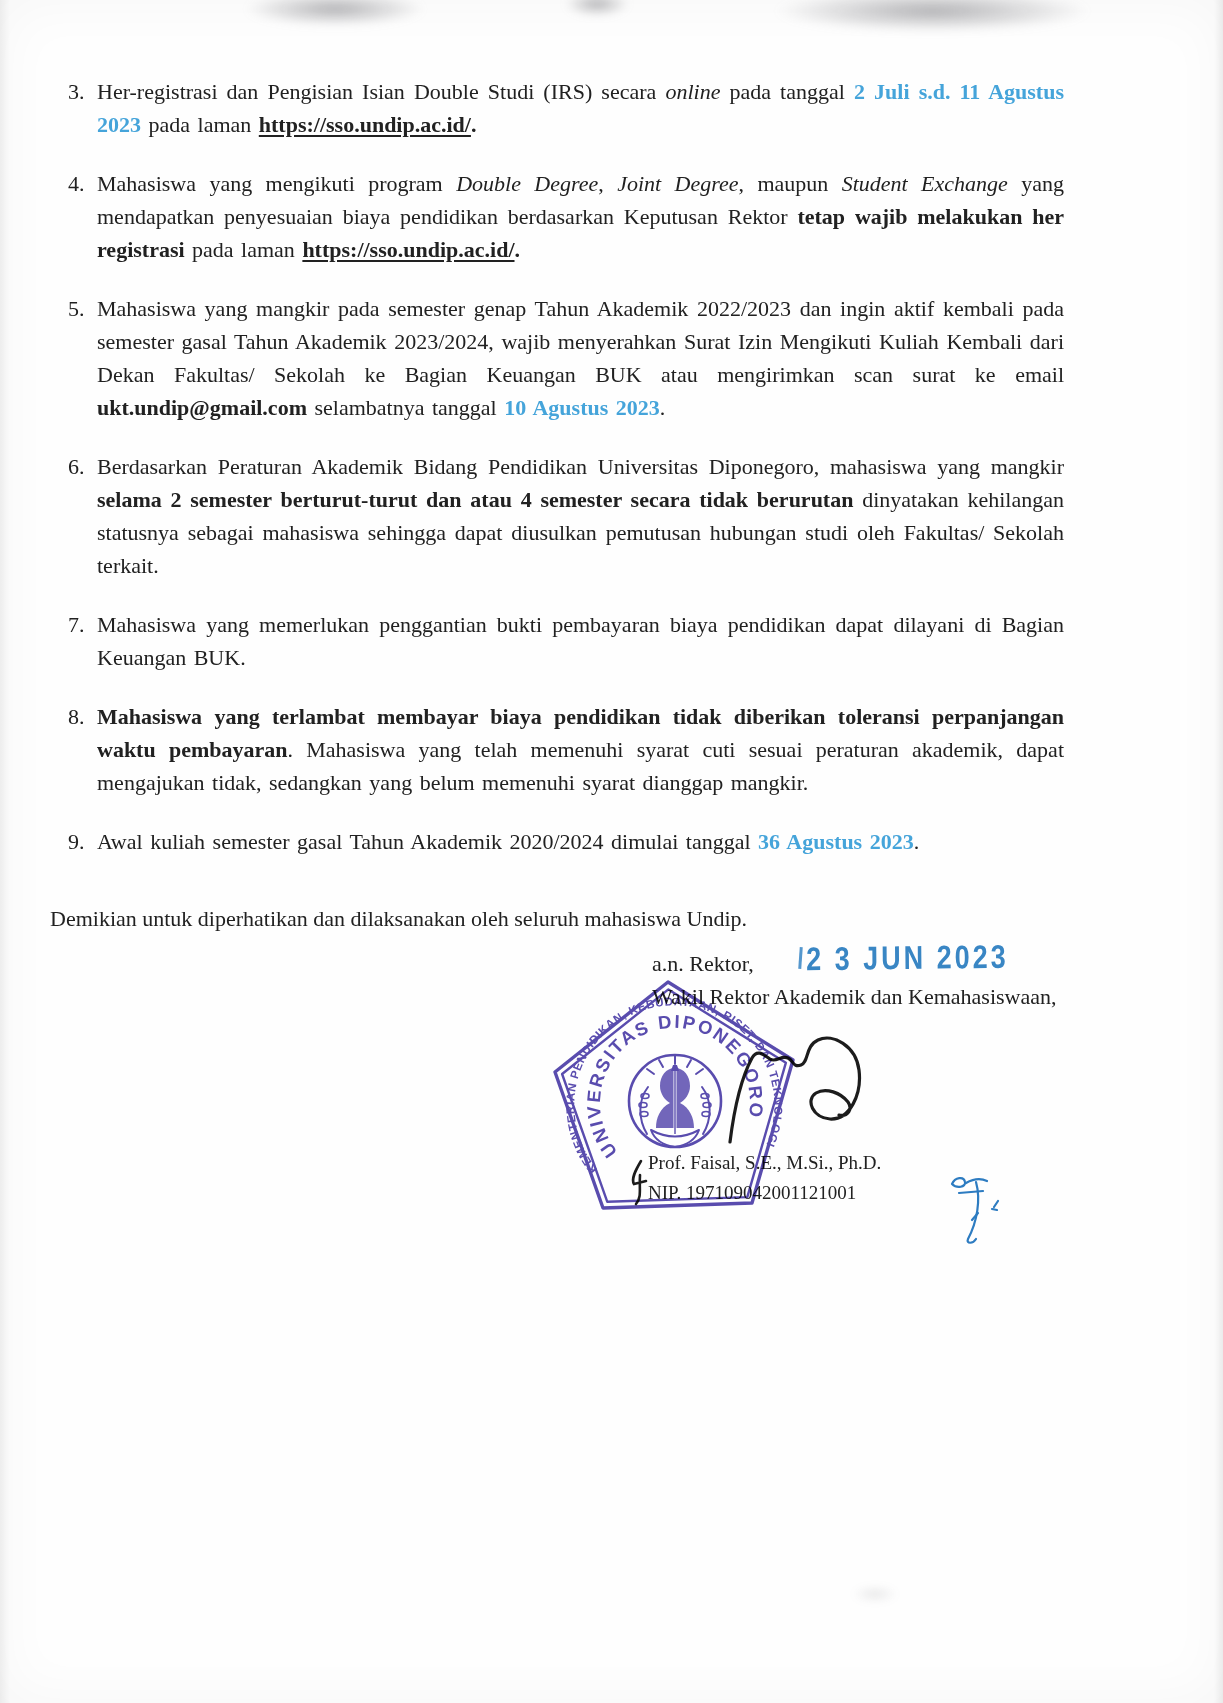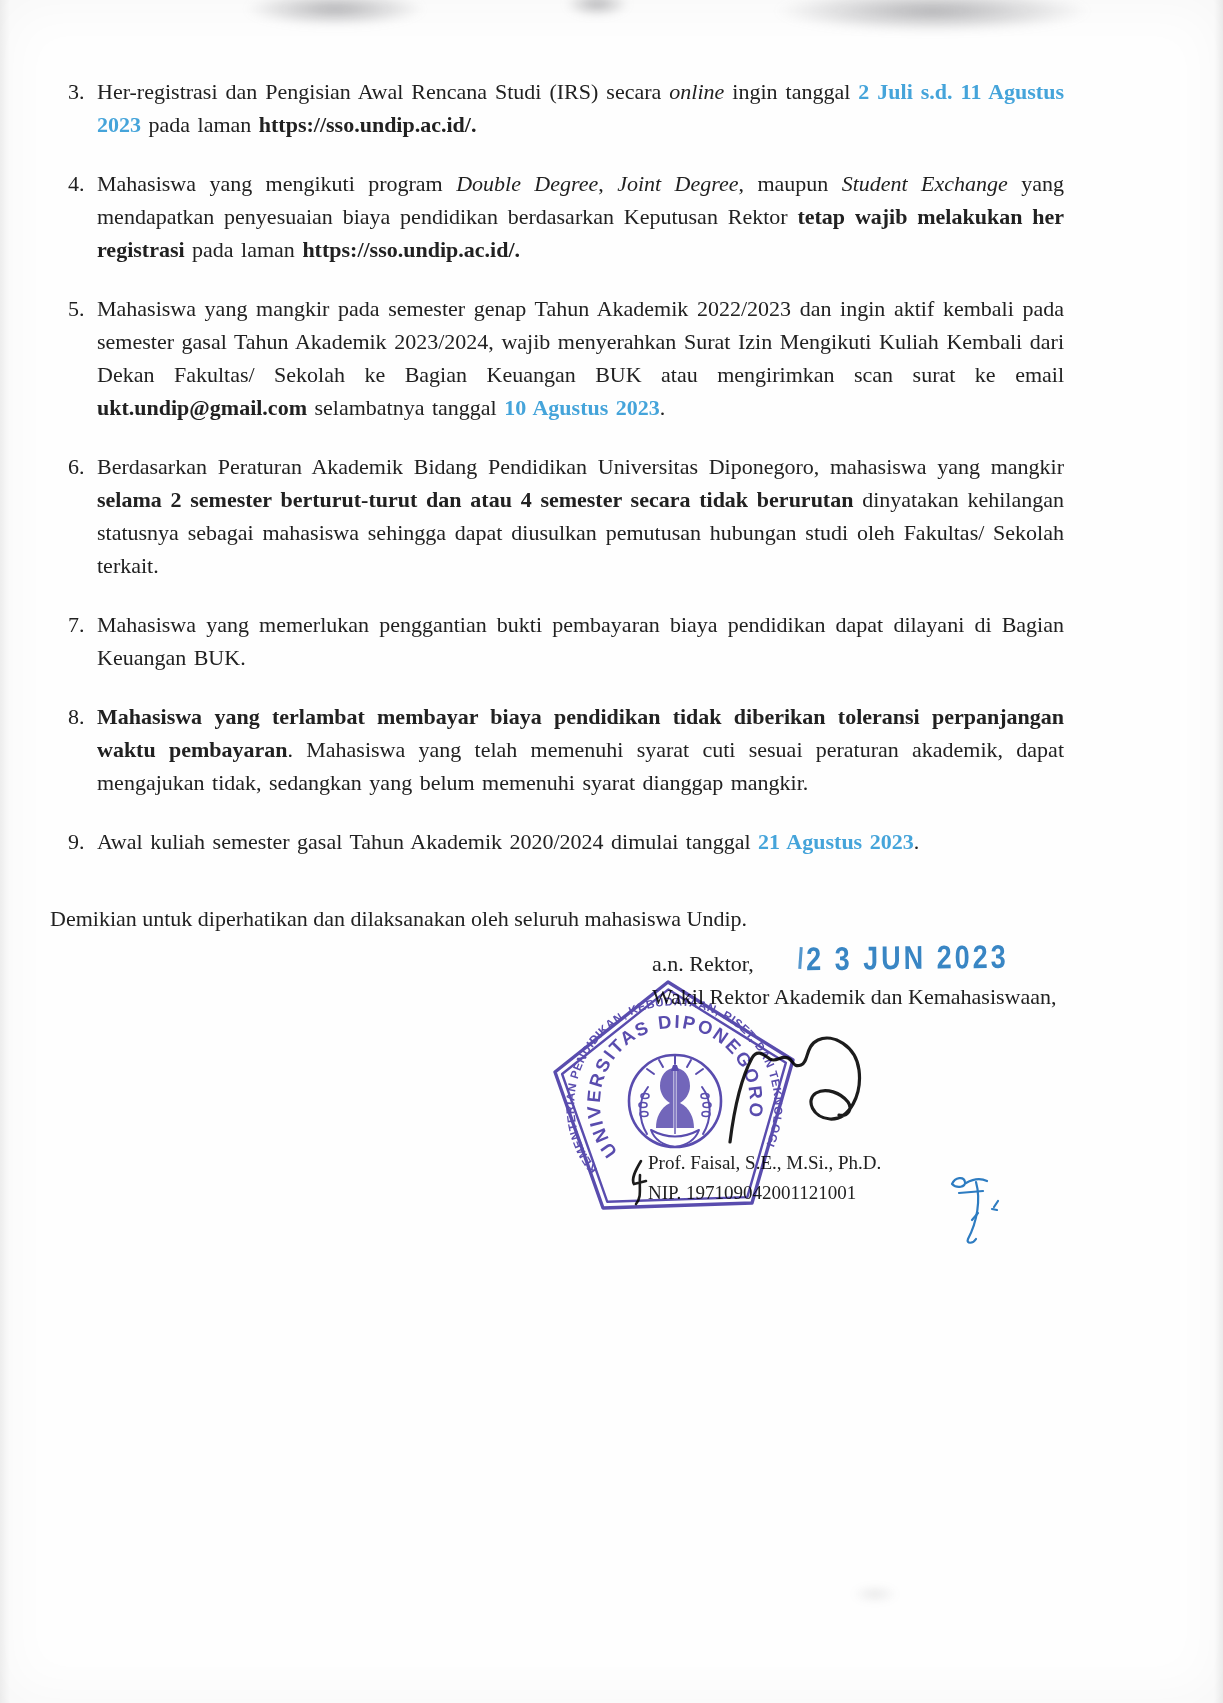--- a/index.html
+++ b/index.html
@@ -21,21 +21,21 @@
 
   
   .content { position:absolute; left:50px; top:75px; width:1014px; }
   .li { display:flex; margin-bottom:26px; font-size:22px; line-height:33px; }
   .li .num { flex:none; width:47px; padding-left:18px; box-sizing:border-box; }
   .li .txt { flex:1; text-align:justify; word-spacing:2px; }
   .run-n  {}
   .run-b  { font-weight:bold; }
   .run-i  { font-style:italic;margin-top:10px; }
   .run-blue { font-weight:bold; color:#45a4da; }
-  .run-link { font-weight:bold; text-decoration-thickness:2px; text-underline-offset:3px; }
+  .run-link { font-weight:bold; text-decoration:underline; text-decoration-thickness:2px; text-underline-offset:3px; }
   .closing { font-size:22px; line-height:33px; margin-top:44px; }
 
   
   .sig-lines { position:absolute; left:652px; top:948px; font-size:22px; line-height:32.5px; white-space:nowrap; }
   .sig-name  { position:absolute; left:648px; top:1148px; font-size:19px; line-height:30px; white-space:nowrap; }
 
   .date-stamp {
     position:absolute; left:806px; top:941px;
     font-family:"Liberation Sans", sans-serif;
     font-weight:bold; font-size:27px; letter-spacing:3px;
@@ -57,21 +57,21 @@
   <div class="smudge" style="left:245px; top:-8px; width:180px; height:34px;"></div>
   <div class="smudge" style="left:565px; top:-8px; width:64px; height:24px;"></div>
   <div class="smudge" style="left:775px; top:-10px; width:315px; height:42px;"></div>
   <div class="smudge" style="left:852px; top:1586px; width:46px; height:16px; opacity:0.35;"></div>
   <div class="edge left"></div>
   <div class="edge right"></div>
 
   <div class="content">
     <div class="li">
       <span class="num">3.</span>
-      <div class="txt"><span class="run-n">Her-registrasi dan Pengisian Awal Rencana Studi (IRS) secara </span><span class="run-i">online</span><span class="run-n"> ingin tanggal </span><span class="run-blue">2 Juli s.d. 11 Agustus 2023</span><span class="run-n"> pada laman </span><span class="run-link">https://sso.undip.ac.id/</span><span class="run-b">.</span></div>
+      <div class="txt"><span class="run-n">Her-registrasi dan Pengisian Isian Double Studi (IRS) secara </span><span class="run-i">online</span><span class="run-n"> pada tanggal </span><span class="run-blue">2 Juli s.d. 11 Agustus 2023</span><span class="run-n"> pada laman </span><span class="run-link">https://sso.undip.ac.id/</span><span class="run-b">.</span></div>
     </div>
     <div class="li">
       <span class="num">4.</span>
       <div class="txt"><span class="run-n">Mahasiswa yang mengikuti program </span><span class="run-i">Double Degree</span><span class="run-n">, </span><span class="run-i">Joint Degree</span><span class="run-n">, maupun </span><span class="run-i">Student Exchange</span><span class="run-n"> yang mendapatkan penyesuaian biaya pendidikan berdasarkan Keputusan Rektor </span><span class="run-b">tetap wajib melakukan her registrasi</span><span class="run-n"> pada laman </span><span class="run-link">https://sso.undip.ac.id/</span><span class="run-b">.</span></div>
     </div>
     <div class="li">
       <span class="num">5.</span>
       <div class="txt"><span class="run-n">Mahasiswa yang mangkir pada semester genap Tahun Akademik 2022/2023 dan ingin aktif kembali pada semester gasal Tahun Akademik 2023/2024, wajib menyerahkan Surat Izin Mengikuti Kuliah Kembali dari Dekan Fakultas/ Sekolah ke Bagian Keuangan BUK atau mengirimkan scan surat ke email </span><span class="run-b">ukt.undip@gmail.com</span><span class="run-n"> selambatnya tanggal </span><span class="run-blue">10 Agustus 2023</span><span class="run-n">.</span></div>
     </div>
     <div class="li">
@@ -81,21 +81,21 @@
     <div class="li">
       <span class="num">7.</span>
       <div class="txt"><span class="run-n">Mahasiswa yang memerlukan penggantian bukti pembayaran biaya pendidikan dapat dilayani di Bagian Keuangan BUK.</span></div>
     </div>
     <div class="li">
       <span class="num">8.</span>
       <div class="txt"><span class="run-b">Mahasiswa yang terlambat membayar biaya pendidikan tidak diberikan toleransi perpanjangan waktu pembayaran</span><span class="run-n">. Mahasiswa yang telah memenuhi syarat cuti sesuai peraturan akademik, dapat mengajukan tidak, sedangkan yang belum memenuhi syarat dianggap mangkir.</span></div>
     </div>
     <div class="li">
       <span class="num">9.</span>
-      <div class="txt"><span class="run-n">Awal kuliah semester gasal Tahun Akademik 2020/2024 dimulai tanggal </span><span class="run-blue">21 Agustus 2023</span><span class="run-n">.</span></div>
+      <div class="txt"><span class="run-n">Awal kuliah semester gasal Tahun Akademik 2020/2024 dimulai tanggal </span><span class="run-blue">36 Agustus 2023</span><span class="run-n">.</span></div>
     </div>
     <div class="closing">Demikian untuk diperhatikan dan dilaksanakan oleh seluruh mahasiswa Undip.</div>
   </div>
 
   <div class="sig-lines">
     <div>a.n. Rektor,</div>
     <div>Wakil Rektor Akademik dan Kemahasiswaan,</div>
   </div>
 
   <div class="stamp-tick"></div>

